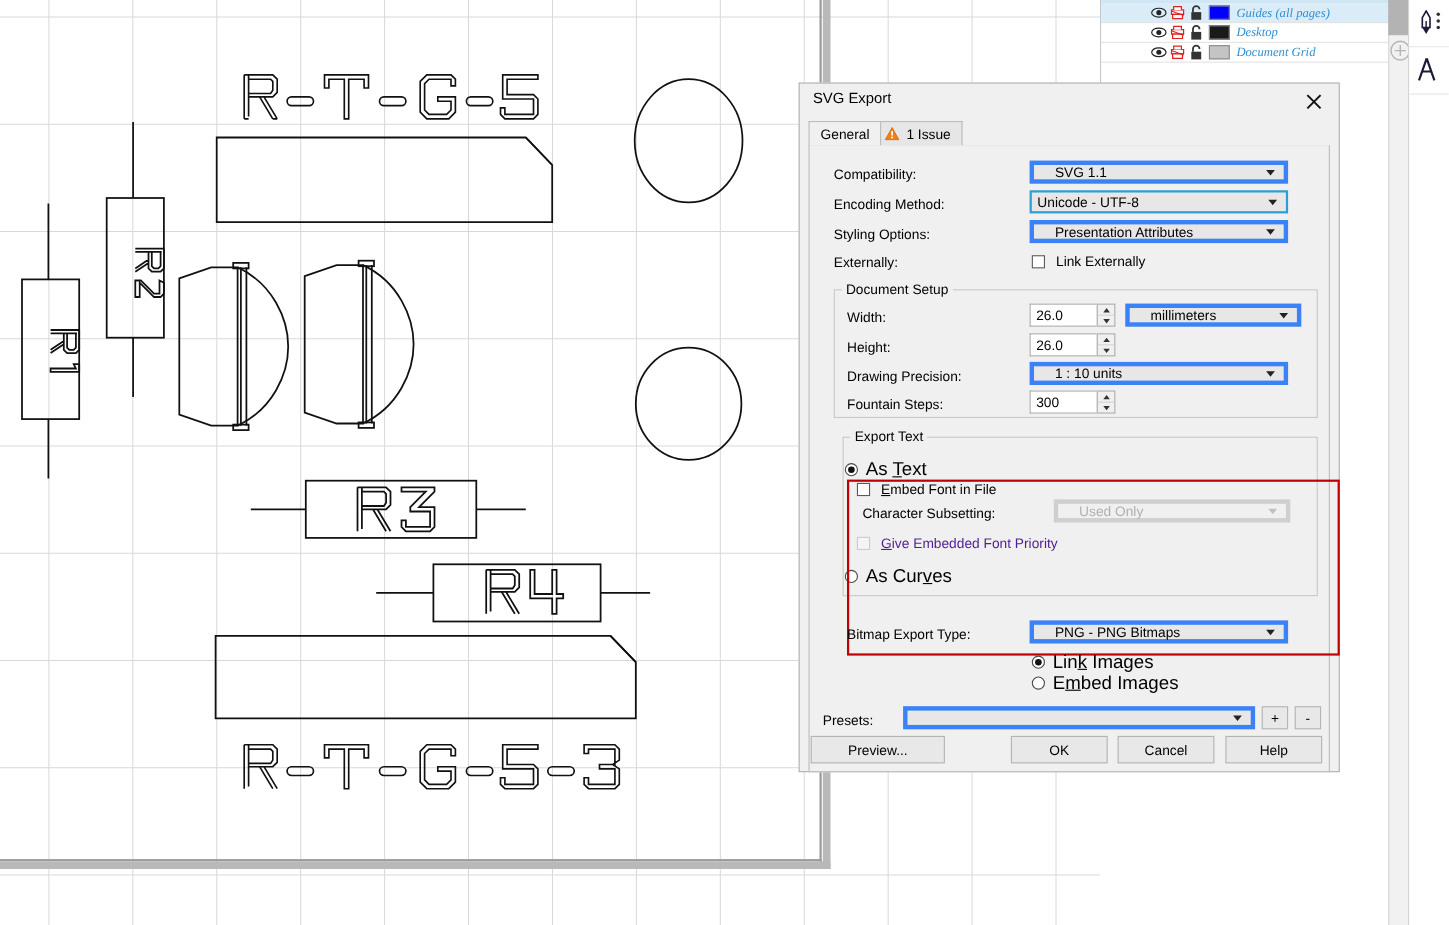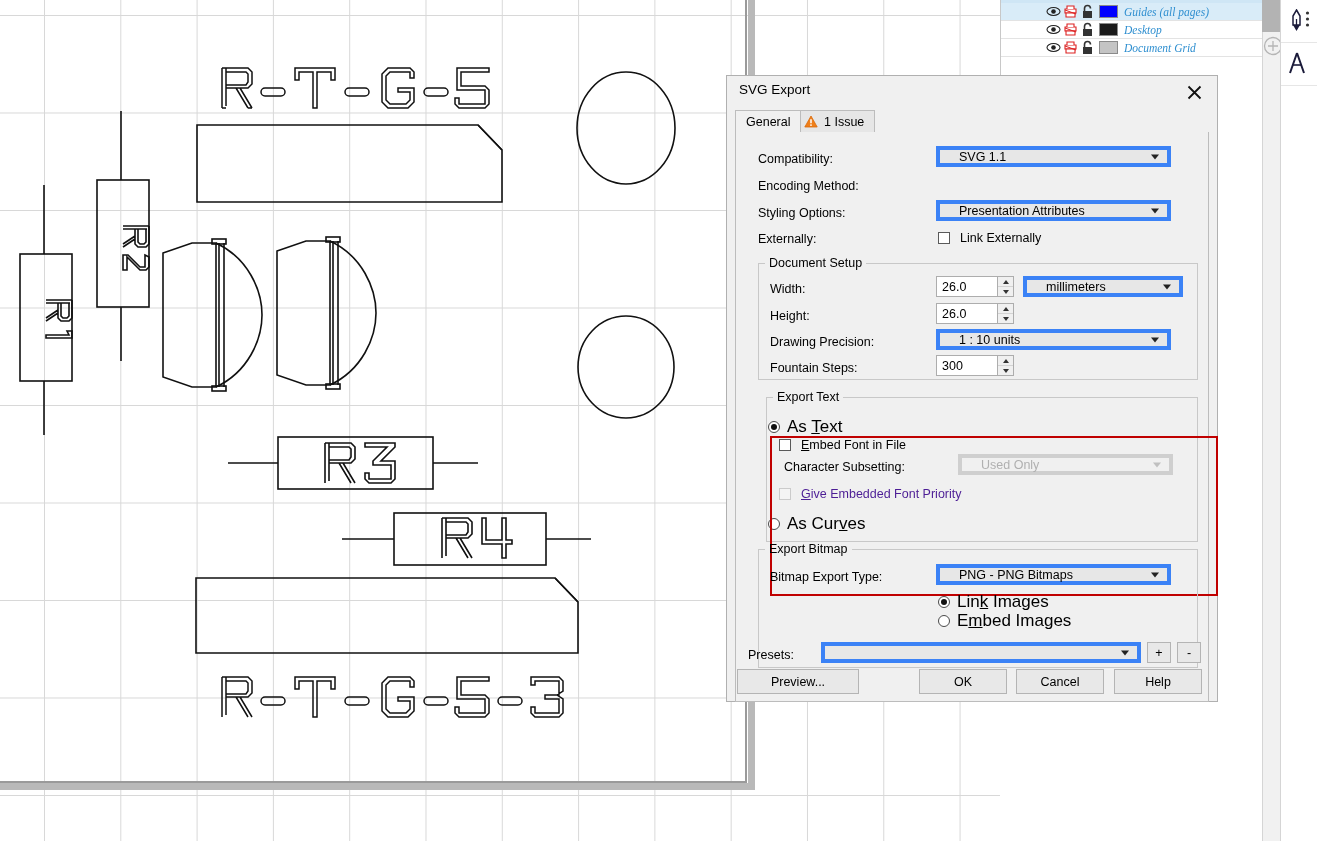--- a/index.html
+++ b/index.html
@@ -441,20 +441,24 @@
 
     <div id="panel-body">
 
       <div class="lbl" style="left:22px; top:20px;">Compatibility:</div>
       <div class="combo" style="left:200px; top:14px; width:235px;">
         <span>SVG 1.1</span>
         <span class="caret"></span>
       </div>
 
       <div class="lbl" style="left:22px; top:47px;">Encoding Method:</div>
+      <div class="combo focused" style="left:200px; top:41px; width:235px;">
+        <span>Unicode - UTF-8</span>
+        <span class="caret"></span>
+      </div>
 
       <div class="lbl" style="left:22px; top:74px;">Styling Options:</div>
       <div class="combo" style="left:200px; top:68px; width:235px;">
         <span>Presentation Attributes</span>
         <span class="caret"></span>
       </div>
 
       <div class="lbl" style="left:22px; top:100px;">Externally:</div>
       <div class="ckbox" style="left:202px; top:99px;">
         <span class="box"></span>
@@ -539,23 +543,20 @@
         <span><u class="acc">G</u>ive Embedded Font Priority</span>
       </div>
 
       <div class="radio" style="left:32px; top:382px;">
         <span class="dot"></span>
         <span>As Cur<u class="acc">v</u>es</span>
       </div>
 
       <div id="red-outline"></div>
 
-      <fieldset class="group" style="left:22px; top:410px; width:440px; height:126px;">
-        <legend>Export Bitmap</legend>
-      </fieldset>
 
       <div class="lbl" style="left:34px; top:438px;">Bitmap Export Type:</div>
       <div class="combo" style="left:200px; top:432px; width:235px;">
         <span>PNG - PNG Bitmaps</span>
         <span class="caret"></span>
       </div>
 
       <div class="radio on" style="left:202px; top:460px;">
         <span class="dot"></span>
         <span>Lin<u class="acc">k</u> Images</span>

